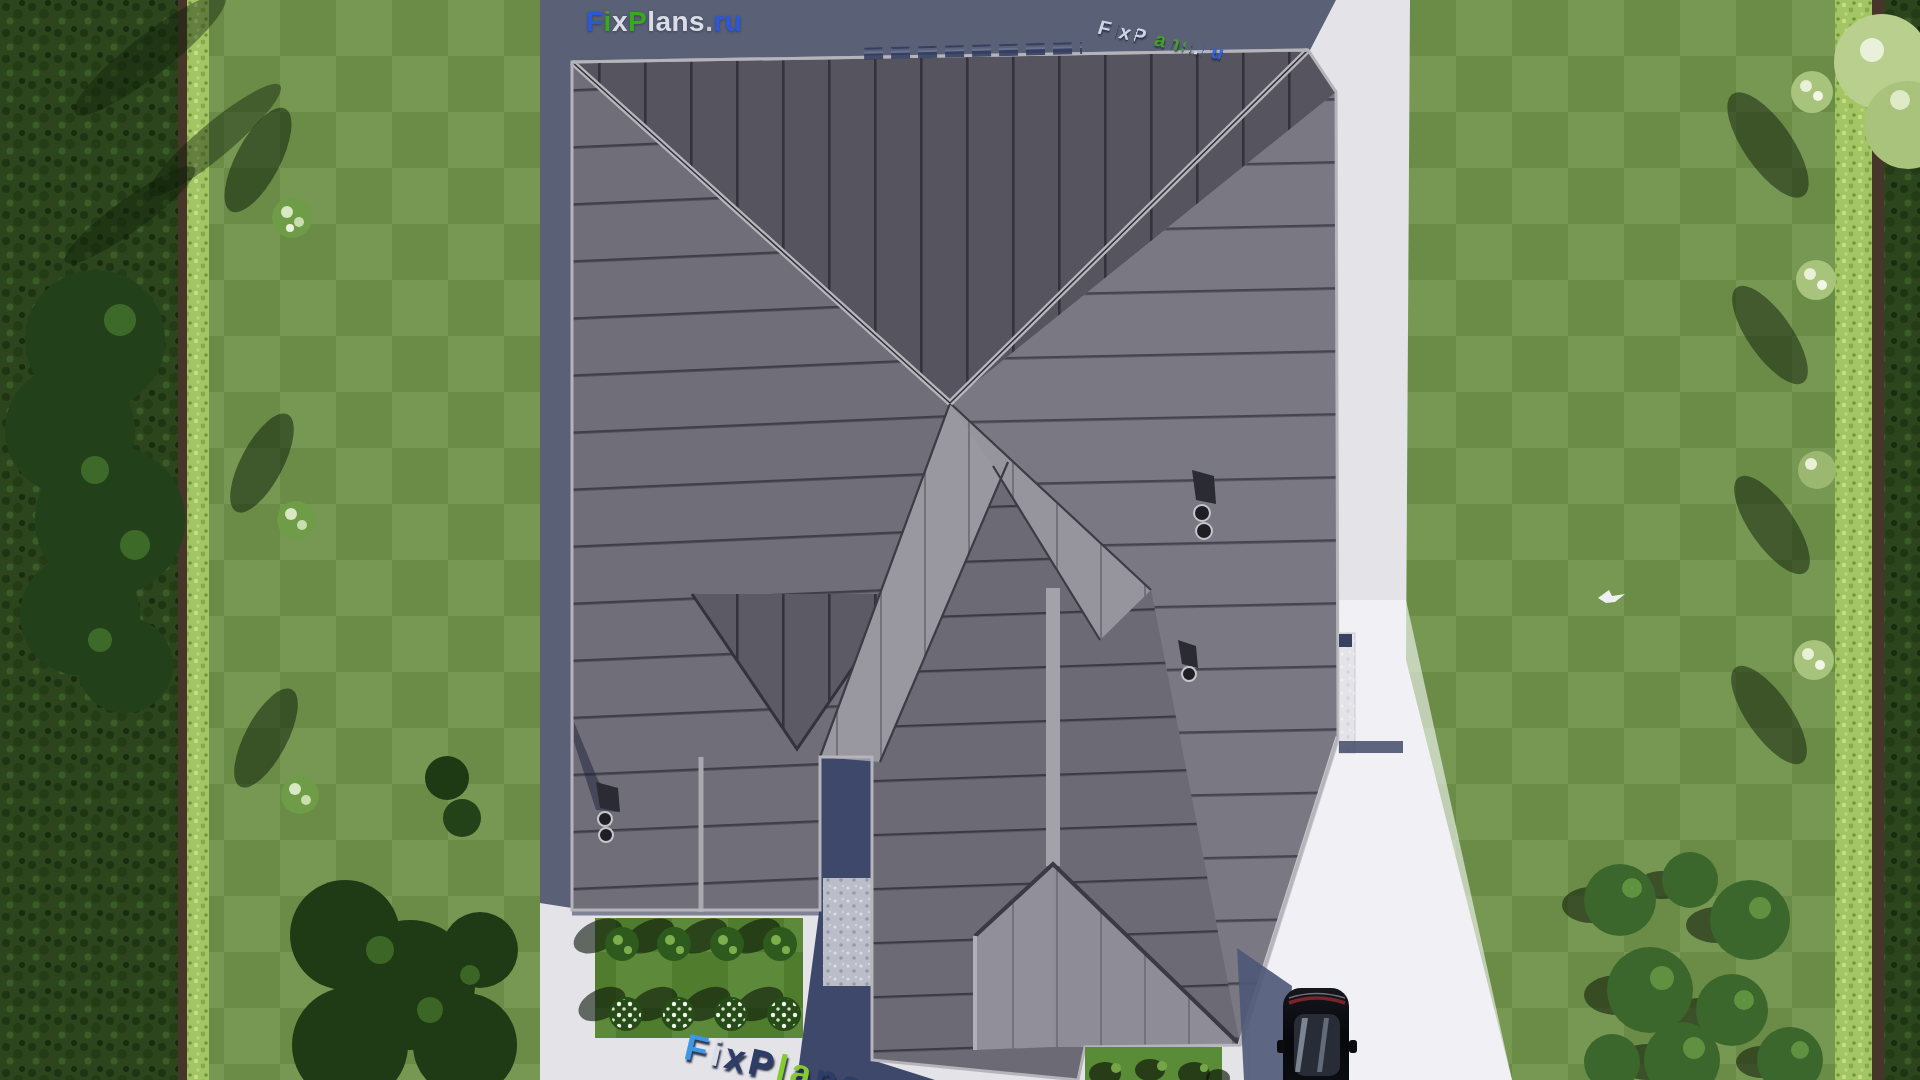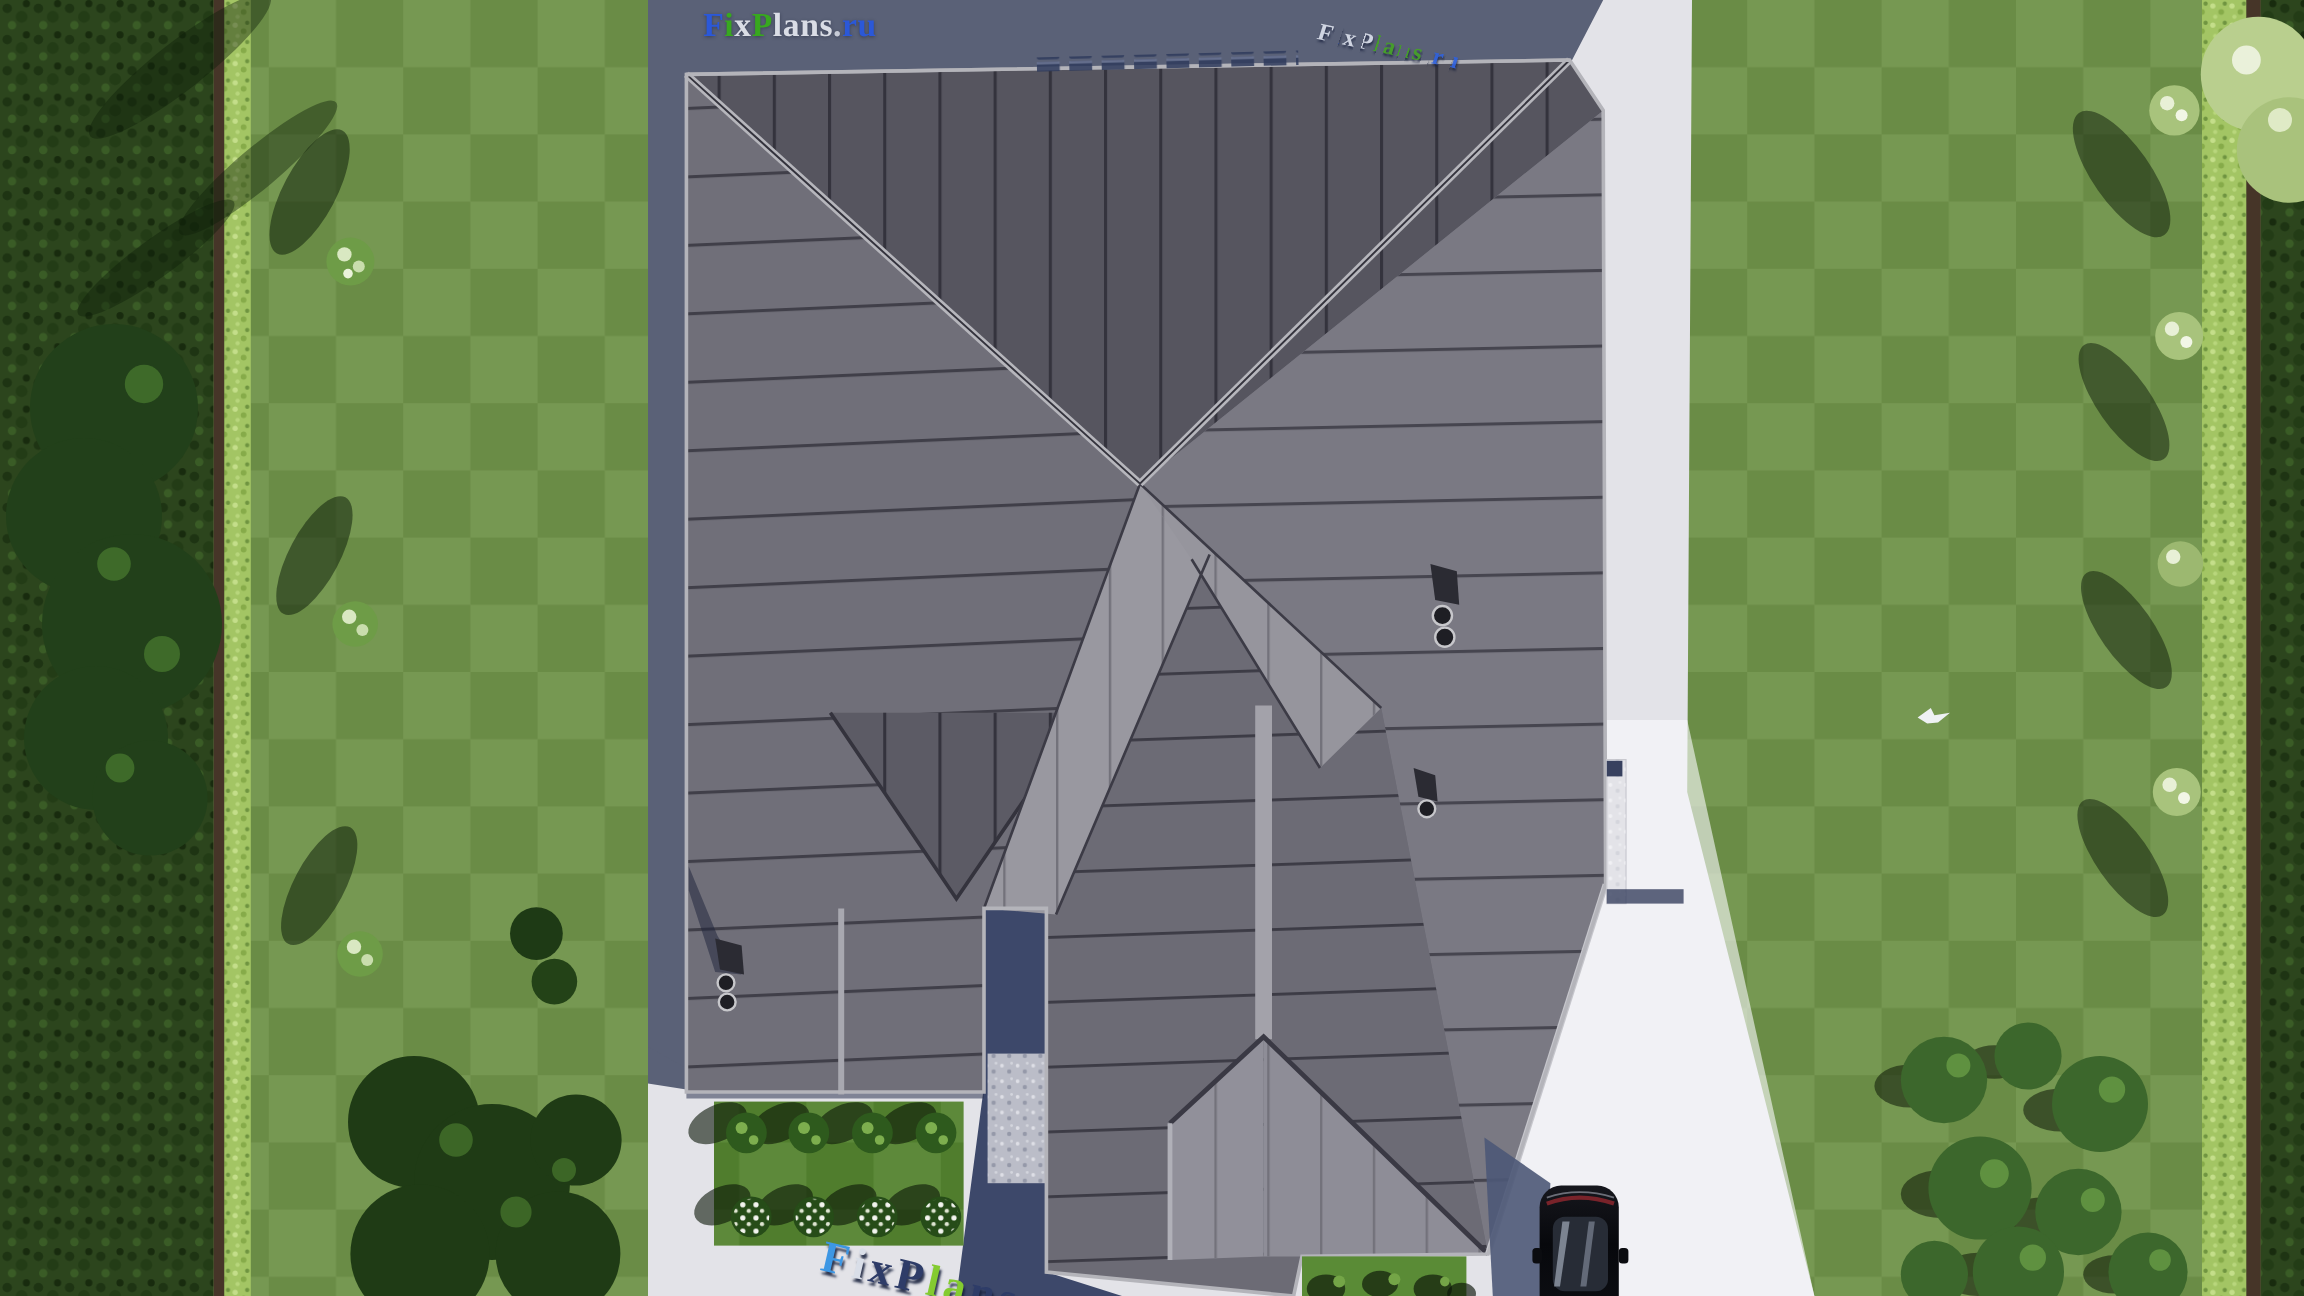--- a/index.html
+++ b/index.html
@@ -1,17 +1,17 @@
 <!DOCTYPE html>
 <html><head>
 <meta charset="utf-8">
 <style>
   html,body{margin:0;padding:0;background:#222;}
   .scene{position:relative;width:1920px;height:1080px;overflow:hidden;
-         background:#6f9249;font-family:Liberation Serif, serif;}
+         background:#6f9249;font-family:Liberation Sans, sans-serif;}
   .scene svg{position:absolute;left:0;top:0;}
   .wm{position:absolute;font-weight:bold;white-space:nowrap;z-index:5;}
   .wm-tl{left:586px;top:6px;font-size:28px;letter-spacing:.5px;
          text-shadow:0 1px 3px rgba(18,24,44,.45);}
   .wm-tr{left:1102px;top:16px;font-size:20px;letter-spacing:2px;opacity:.92;
          transform:rotate(12deg) skewX(-6deg);transform-origin:left top;
          text-shadow:1px 2px 2px rgba(24,32,60,.85);
          -webkit-mask-image:repeating-linear-gradient(90deg,#000 0 13px,transparent 13px 19px);
          mask-image:repeating-linear-gradient(90deg,#000 0 13px,transparent 13px 19px);}
   .wm-bt{left:690px;top:1026px;font-size:37px;letter-spacing:4px;

